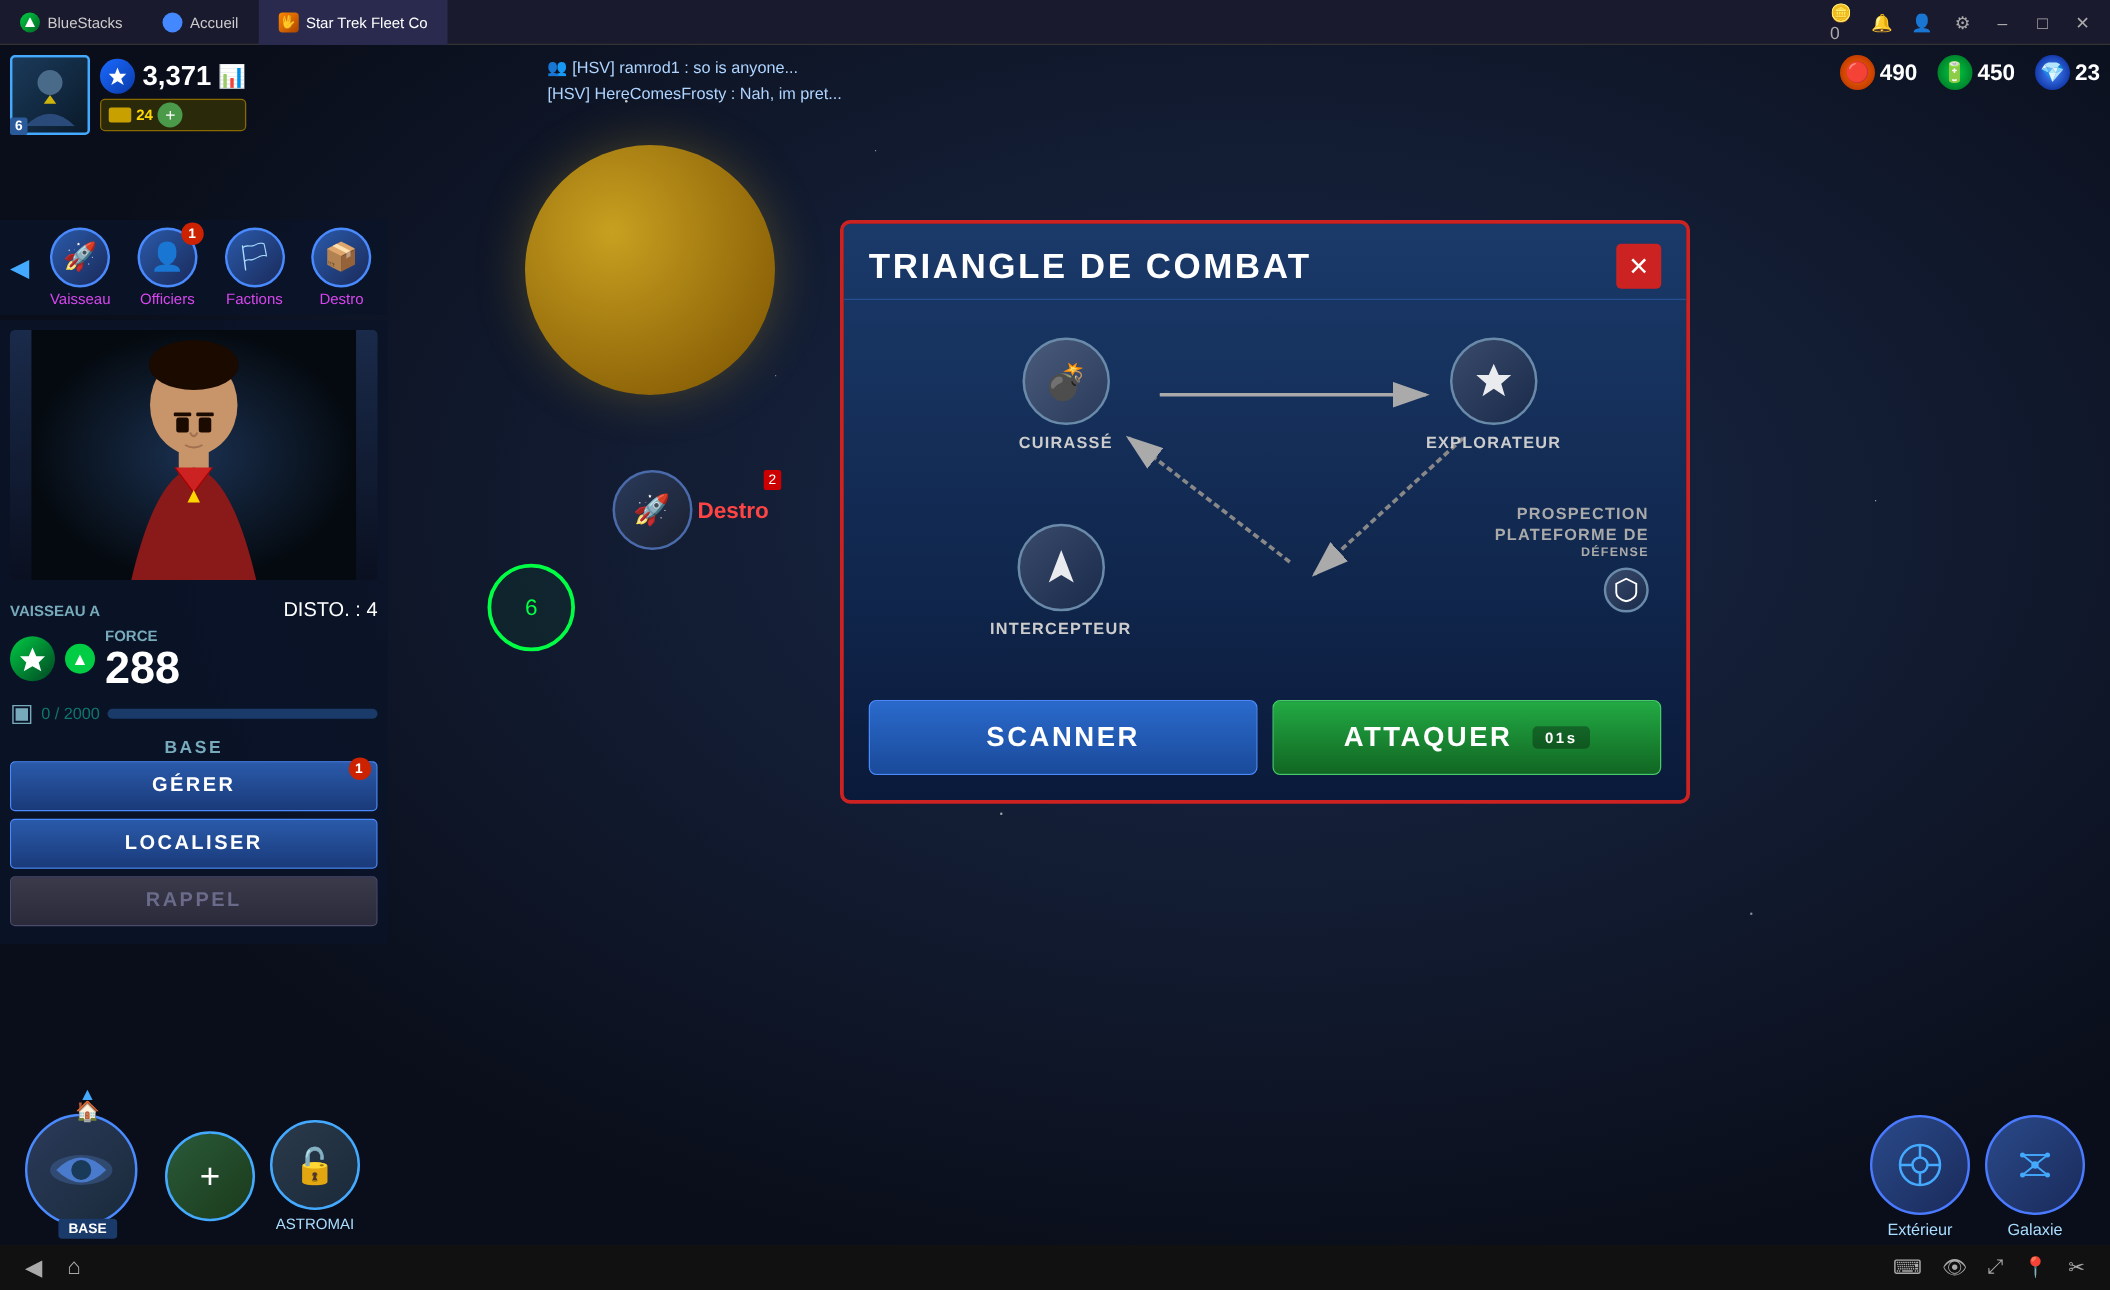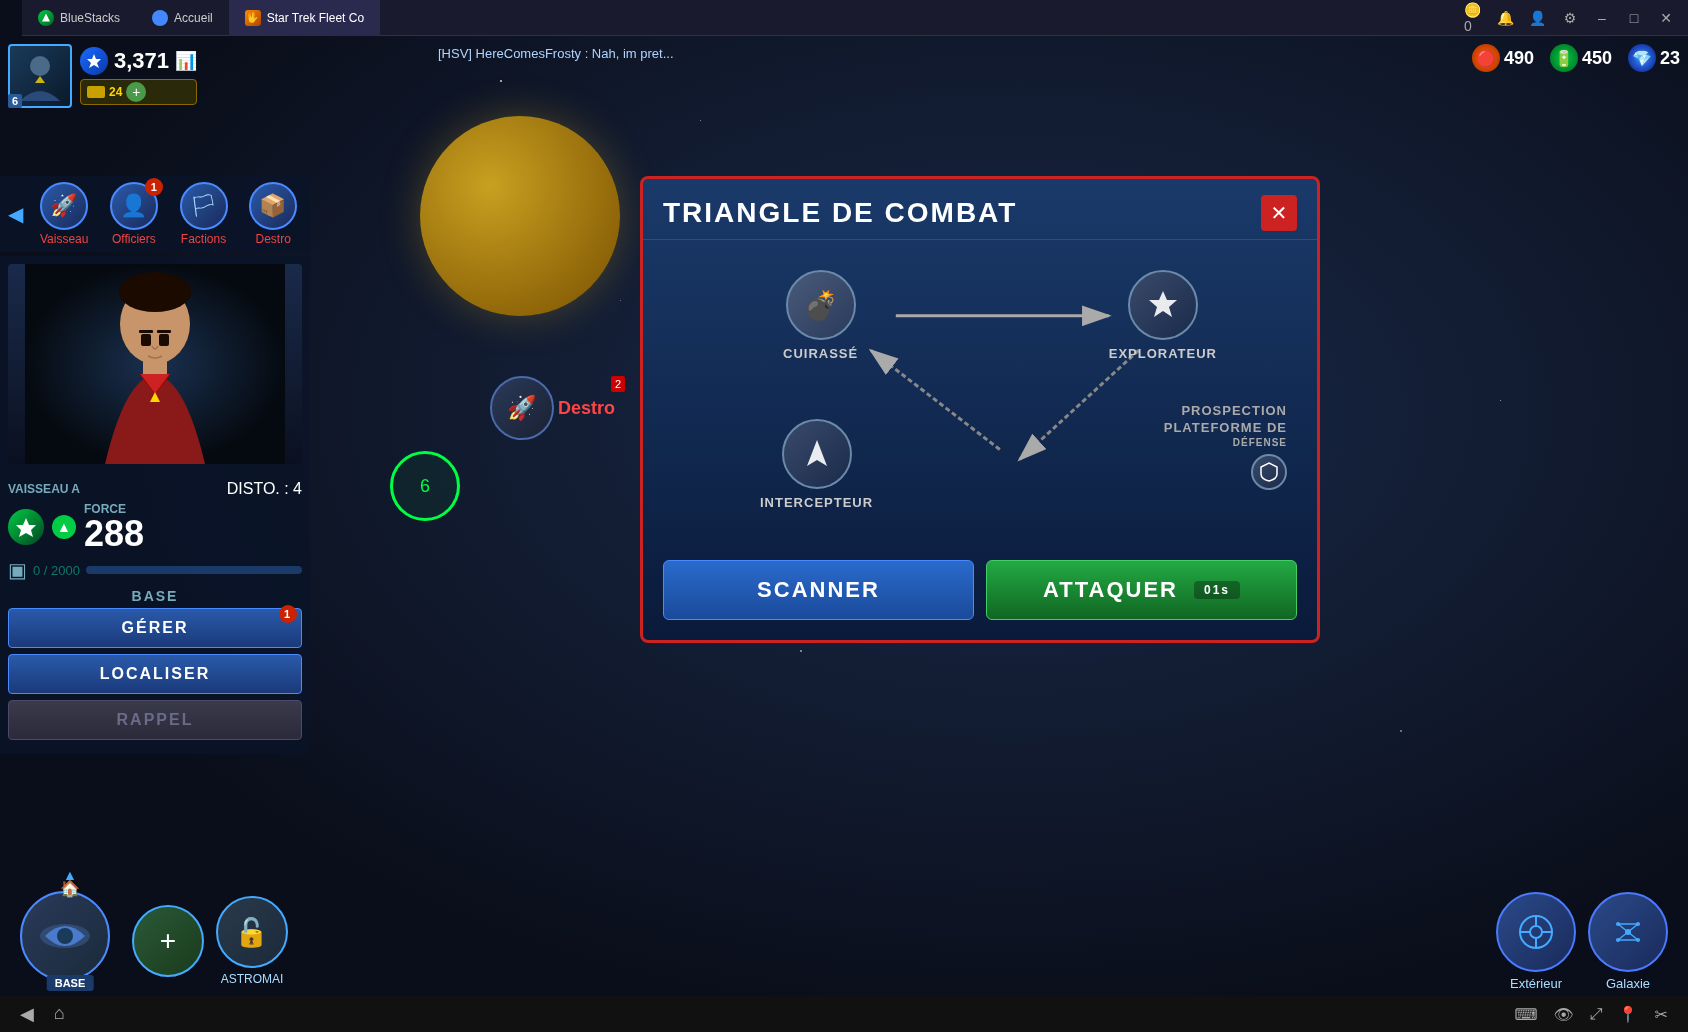--- a/index.html
+++ b/index.html
@@ -28,21 +28,20 @@
     
     .titlebar {
       position: absolute;
       top: 0; left: 0; right: 0;
       height: 36px;
       background: #1a1a2e;
       display: flex;
       align-items: center;
       z-index: 100;
       border-bottom: 1px solid #333;
-      margin-left: 22px;
     }
     .titlebar-left {
       display: flex;
       align-items: center;
       gap: 0;
     }
     .titlebar-tab {
       display: flex;
       align-items: center;
       padding: 0 16px;
@@ -270,21 +269,21 @@
       border-radius: 50%;
       background: linear-gradient(135deg, #2a5aaa, #1a2a5a);
       border: 2px solid #4a8aff;
       display: flex;
       align-items: center;
       justify-content: center;
       color: #adf;
       font-size: 22px;
     }
     .nav-btn-label {
-      color: #ef4444;
+      color: #d946ef;
       font-size: 12px;
     }
     .badge-red {
       position: absolute;
       top: -4px;
       right: 4px;
       background: #cc2200;
       color: white;
       font-size: 11px;
       font-weight: bold;
@@ -593,21 +592,21 @@
     
     .modal-overlay {
       position: absolute;
       top: 0; left: 0; right: 0; bottom: 0;
       z-index: 50;
       pointer-events: none;
     }
     .modal {
       position: absolute;
       top: 140px;
-      left: 640px;
+      left: 672px;
       width: 680px;
       background: linear-gradient(180deg, #1a3a6a 0%, #0a1a3a 100%);
       border: 3px solid #cc2222;
       border-radius: 8px;
       pointer-events: all;
       overflow: hidden;
     }
     .modal-header {
       display: flex;
       align-items: center;
@@ -830,20 +829,24 @@
         <div class="gold-bar">
           <div class="gold-icon"></div>
           <span class="gold-value">24</span>
           <div class="plus-btn">+</div>
         </div>
       </div>
     </div>
 
     <div class="chat-area">
       <div class="chat-msg">
+        <span style="color:#88ccff;">👥</span>
+        <span>[HSV] ramrod1 : so is anyone...</span>
+      </div>
+      <div class="chat-msg">
         <span>[HSV] HereComesFrosty : Nah, im pret...</span>
       </div>
     </div>
 
     <div class="resources">
       <div class="resource-item">
         <div class="res-icon red">🔴</div>
         <span class="res-value">490</span>
       </div>
       <div class="resource-item">

